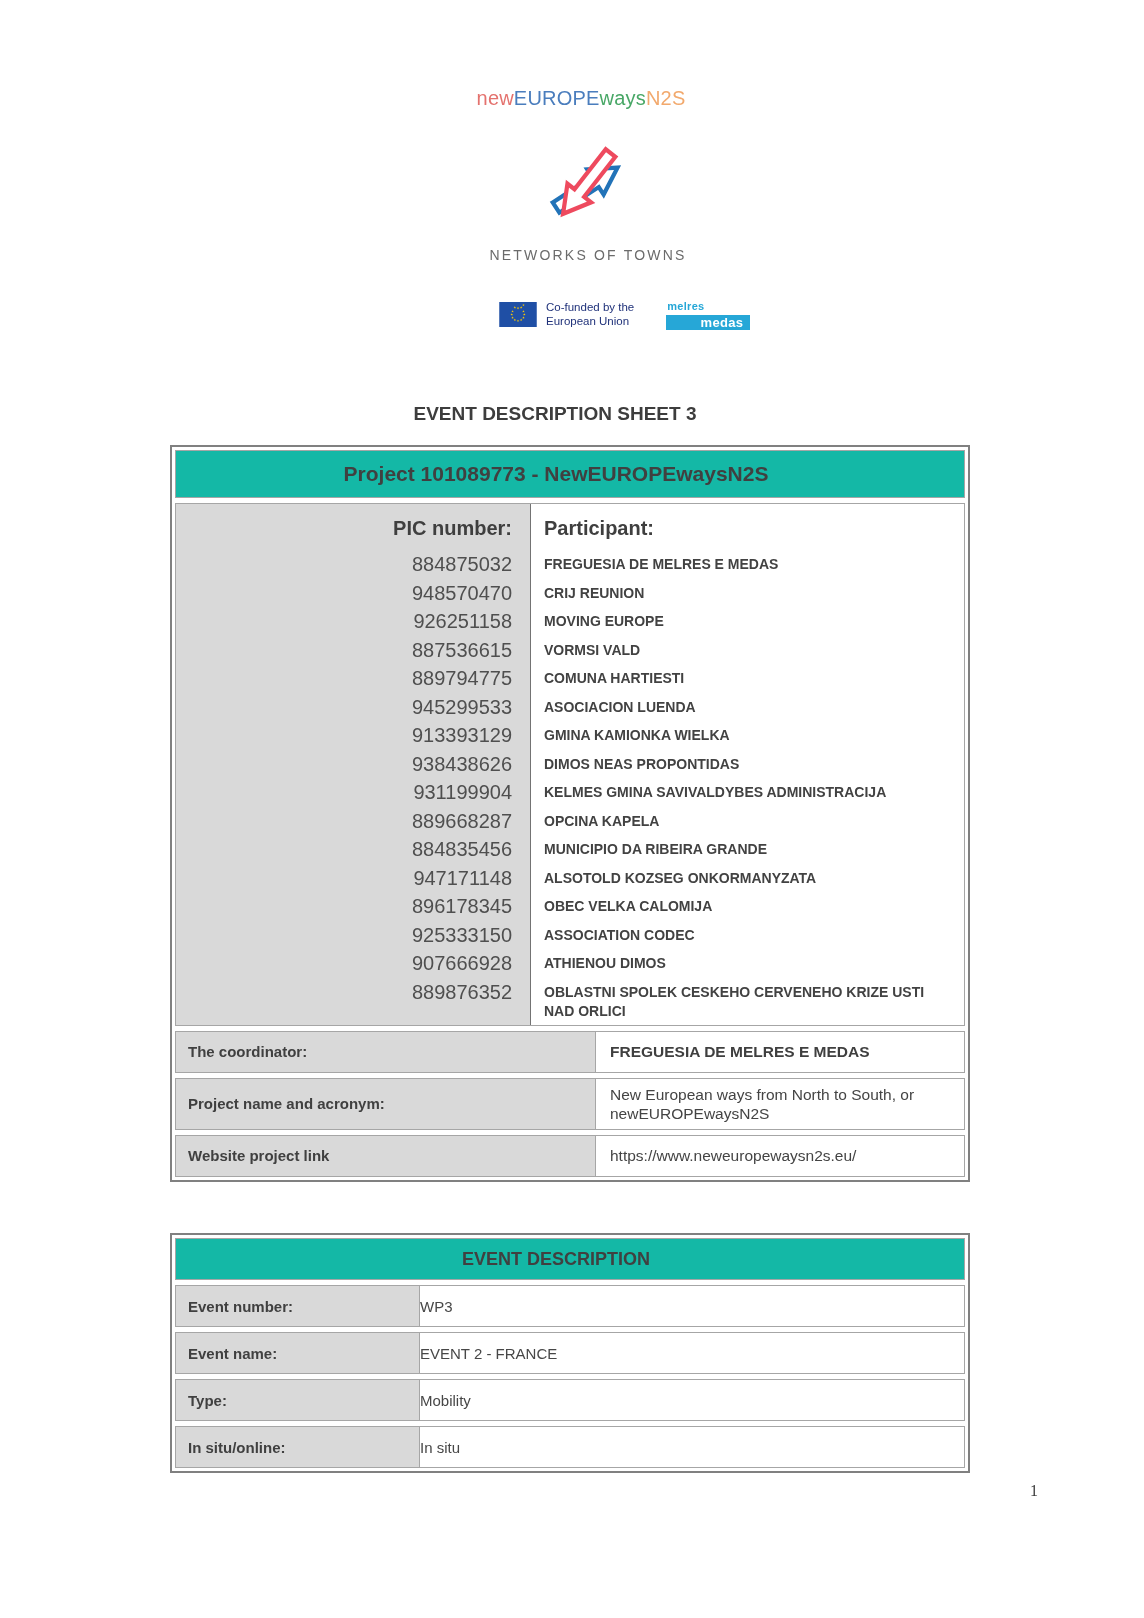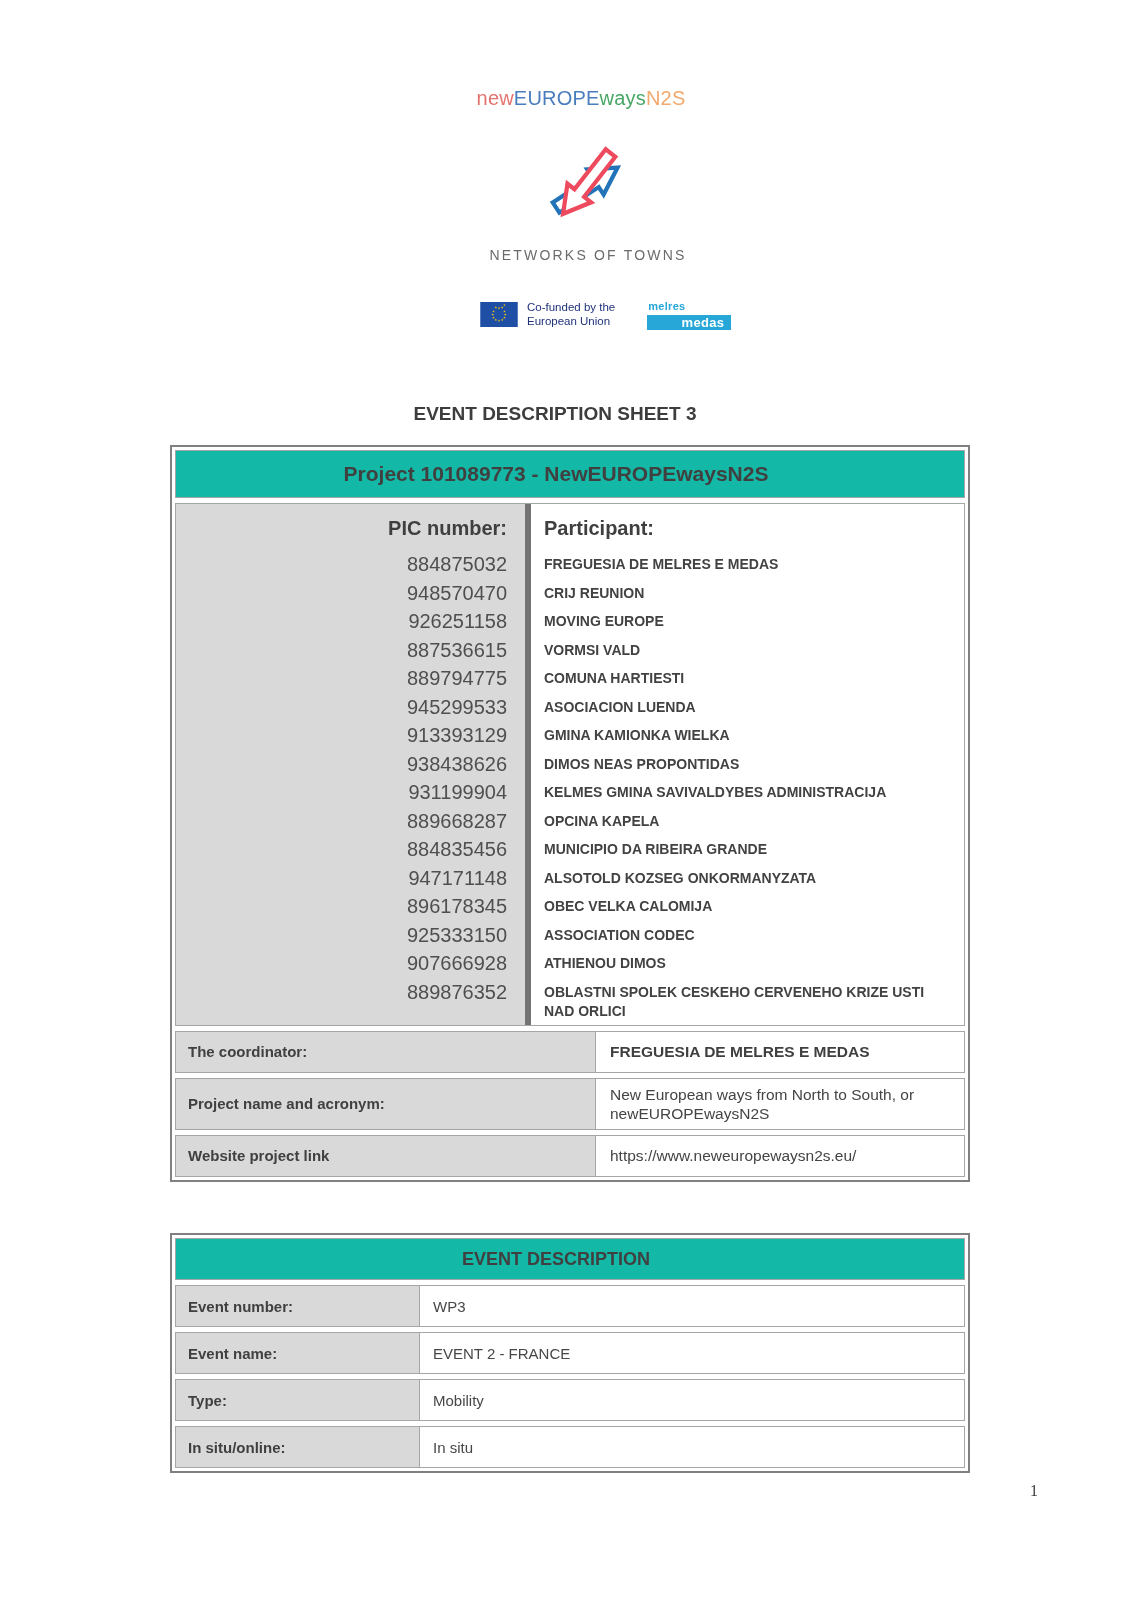--- a/index.html
+++ b/index.html
@@ -8,42 +8,42 @@
     font-family:"Liberation Sans","DejaVu Sans",sans-serif;color:#3f3f3f;overflow:hidden;
   }
   .abs{position:absolute;}
   .cx{transform:translateX(-50%);}
 
   
   #wordmark{top:87px;left:581px;font-size:20px;font-weight:400;white-space:nowrap;letter-spacing:.2px;}
   .wm-new{color:#e4726e;} .wm-europe{color:#4a7dbd;} .wm-ways{color:#48a766;} .wm-n2s{color:#f2a96d;}
   #arrow-logo{top:136px;left:588px;}
   #tagline{top:247px;left:588px;font-size:14px;letter-spacing:2.2px;color:#6b6b6b;white-space:nowrap;}
-  #logos-row{top:298px;left:480px;display:flex;align-items:flex-start;}
+  #logos-row{top:298px;left:499px;display:flex;align-items:flex-start;}
   #eu-flag{display:block;margin-top:4px;}
   #eu-text{margin-left:9px;margin-top:3px;font-size:11.5px;line-height:13.5px;color:#20327a;}
   #partner-logo{margin-left:32px;width:84px;}
   #partner-top{color:#26a7d7;font-size:11px;font-weight:700;line-height:17px;letter-spacing:.3px;padding-left:1px;}
   #partner-bar{margin-top:0;background:#26a7d7;height:15px;line-height:15px;color:#ffffff;
     font-size:13px;font-weight:700;text-align:right;padding-right:7px;letter-spacing:.3px;}
 
   
   #sheet-title{top:403px;left:555px;font-size:19px;font-weight:700;color:#3d3d3d;white-space:nowrap;}
 
   
   .doc-table{border:2px solid #808080;background:#ffffff;padding:3px;box-sizing:border-box;}
   .tbl-title{background:#14b8a6;border:1px solid #a6a6a6;display:flex;align-items:center;justify-content:center;
     font-weight:700;color:#404040;box-sizing:border-box;margin-bottom:5px;}
 
   
   #table1{left:170px;top:445px;width:800px;}
   #table1 .tbl-title{height:48px;font-size:21px;padding-right:28px;}
   #pic-section{border:1px solid #a6a6a6;margin-bottom:5px;}
   #pic-grid{display:grid;grid-template-columns:355px 1fr;}
-  #pic-grid .num{background:#d9d9d9;border-right:6px solid #737373;text-align:right;padding-right:18px;box-sizing:border-box;}
+  #pic-grid .num{background:#d9d9d9;border-right:1px solid #737373;text-align:right;padding-right:18px;box-sizing:border-box;}
   #pic-grid .name{padding-left:13px;box-sizing:border-box;}
   .pic-colh{font-size:20px;font-weight:700;height:46px;line-height:48px;color:#3f3f3f;}
   .pic-num{font-size:20px;line-height:28.5px;color:#4f4f4f;}
   .pic-name{font-size:14px;font-weight:700;line-height:28.5px;color:#424242;white-space:pre-line;}
   #pic-grid .pic-name:last-child{line-height:19px;padding-top:5px;padding-bottom:4px;}
 
   .info-row{display:flex;margin-bottom:5px;min-height:42px;}
   .info-row:last-child{margin-bottom:0;}
   .info-label{width:421px;box-sizing:border-box;background:#d9d9d9;border:1px solid #a6a6a6;
     display:flex;align-items:center;padding-left:12px;font-size:15px;font-weight:700;color:#404040;}
@@ -52,21 +52,21 @@
   #info-rows .info-row:first-child .info-value{font-weight:700;color:#3f3f3f;}
 
   
   #table2{left:170px;top:1233px;width:800px;}
   #table2 .tbl-title{height:42px;font-size:18px;padding-right:28px;}
   .ev-row{display:flex;margin-bottom:5px;min-height:42px;}
   .ev-row:last-child{margin-bottom:0;}
   .ev-label{width:245px;box-sizing:border-box;background:#d9d9d9;border:1px solid #a6a6a6;
     display:flex;align-items:center;padding-left:12px;font-size:15px;font-weight:700;color:#404040;}
   .ev-value{flex:1;border:1px solid #a6a6a6;border-left:none;display:flex;align-items:center;
-    padding-left:13px;font-size:15px;color:#474747;box-sizing:border-box;}
+    font-size:15px;color:#474747;box-sizing:border-box;}
 
   
   #page-number{left:1030px;top:1482px;font-family:"Liberation Serif","DejaVu Serif",serif;font-size:16px;color:#3c3c3c;}
 </style>
 </head>
 <body>
 
 <div id="page">
 
   <div id="wordmark" class="abs cx">

